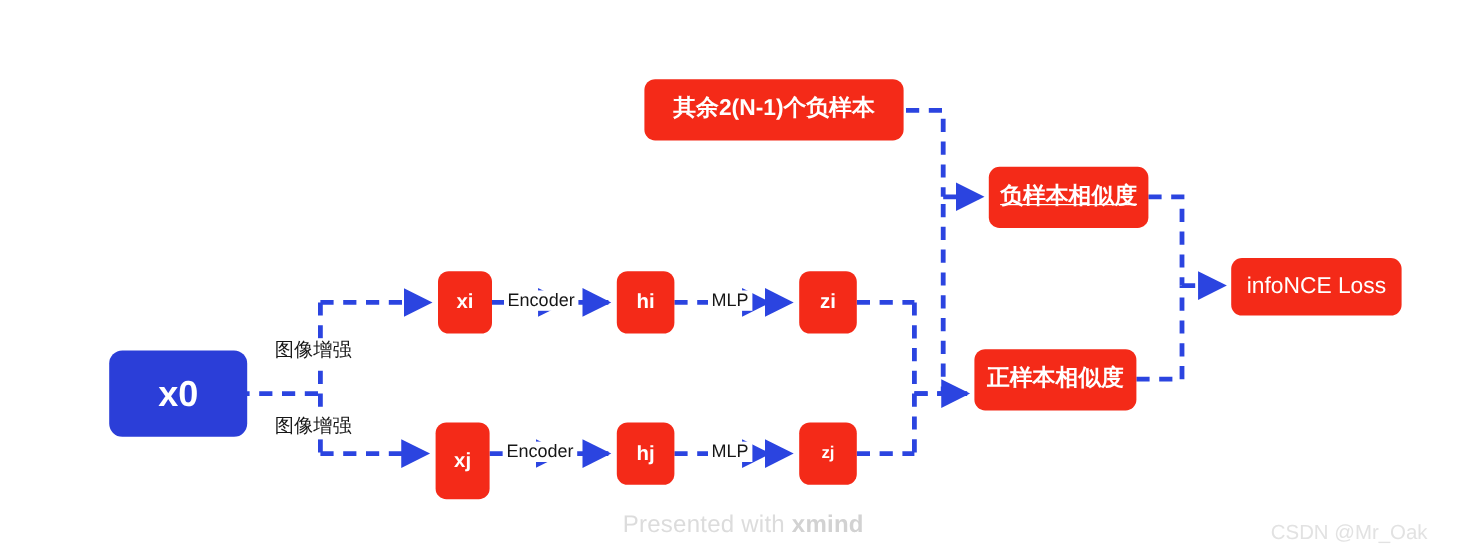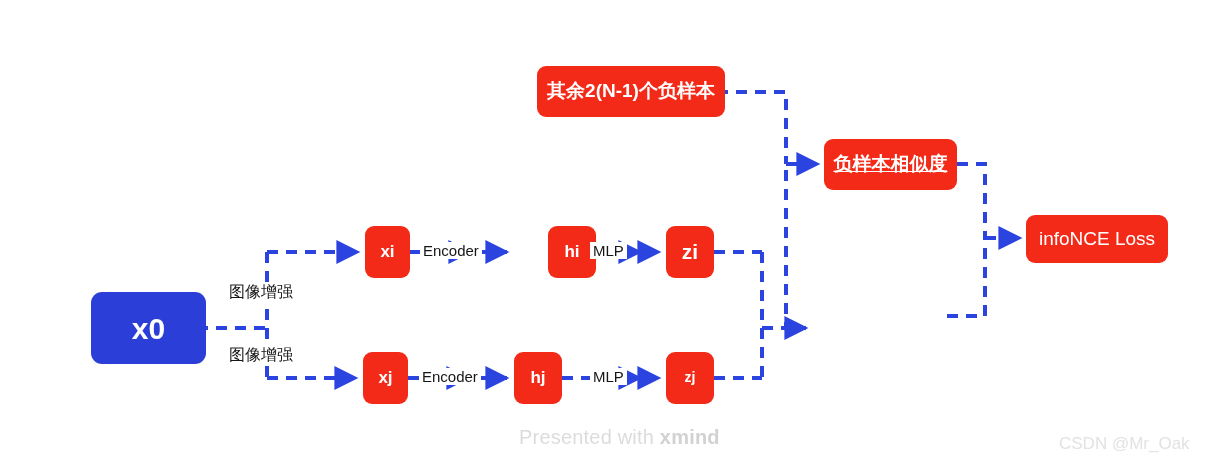--- a/index.html
+++ b/index.html
@@ -48,26 +48,26 @@
     left: 63px;
     top: 292px;
     width: 115px;
     height: 72px;
     font-size: 30px;
     font-weight: bold;
     border-radius: 13px;
     margin-left: 28px;
   }
   .node-xi  { left: 365px; top: 226px; width: 45px; height: 52px; font-size: 17px; font-weight: bold; }
-  .node-hi  { left: 514px; top: 226px; width: 48px; height: 52px; font-size: 17px; font-weight: bold; margin-left: 34px; }
-  .node-zi  { left: 666px; top: 226px; width: 48px; height: 52px; font-size: 21px; font-weight: bold; }
-  .node-xj  { left: 363px; top: 352px; width: 45px; height: 52px; font-size: 17px; font-weight: bold; }
+  .node-hi  { left: 514px; top: 226px; width: 48px; height: 52px; font-size: 17px; font-weight: bold; }
+  .node-zi  { left: 666px; top: 226px; width: 48px; height: 52px; font-size: 17px; font-weight: bold; }
+  .node-xj  { left: 363px; top: 352px; width: 45px; height: 64px; font-size: 17px; font-weight: bold; }
   .node-hj  { left: 514px; top: 352px; width: 48px; height: 52px; font-size: 17px; font-weight: bold; }
   .node-zj  { left: 666px; top: 352px; width: 48px; height: 52px; font-size: 14px; font-weight: bold; }
-  .node-neg-samples { left: 537px; top: 66px; width: 188px; height: 51px; font-size: 19px; font-weight: bold; }
+  .node-neg-samples { left: 537px; top: 66px; width: 216px; height: 51px; font-size: 19px; font-weight: bold; }
   .node-neg-sim     { left: 824px; top: 139px; width: 133px; height: 51px; font-size: 19px; font-weight: bold; text-decoration: underline; }
   .node-pos-sim     { left: 812px; top: 291px; width: 135px; height: 51px; font-size: 19px; font-weight: bold; }
   .node-loss        { left: 1026px; top: 215px; width: 142px; height: 48px; font-size: 19px; }
 
   .edge-label {
     position: absolute;
     font-size: 15px;
     color: #161616;
     background: #ffffff;
     padding: 0 3px;
@@ -156,20 +156,21 @@
   <div class="node red node-xi">xi</div>
   <div class="node red node-hi">hi</div>
   <div class="node red node-zi">zi</div>
 
   <div class="node red node-xj">xj</div>
   <div class="node red node-hj">hj</div>
   <div class="node red node-zj">zj</div>
 
   <div class="node red node-neg-samples">其余2(N-1)个负样本</div>
   <div class="node red node-neg-sim">负样本相似度</div>
+  <div class="node red node-pos-sim">正样本相似度</div>
   <div class="node red node-loss">infoNCE Loss</div>
 
   <div class="edge-label lbl-aug-top">图像增强</div>
   <div class="edge-label lbl-aug-bottom">图像增强</div>
   <div class="edge-label lbl-enc-top">Encoder</div>
   <div class="edge-label lbl-mlp-top">MLP</div>
   <div class="edge-label lbl-enc-bottom">Encoder</div>
   <div class="edge-label lbl-mlp-bottom">MLP</div>
 
   <div class="watermark-xmind"><span>Presented with </span><b>xmind</b></div>

